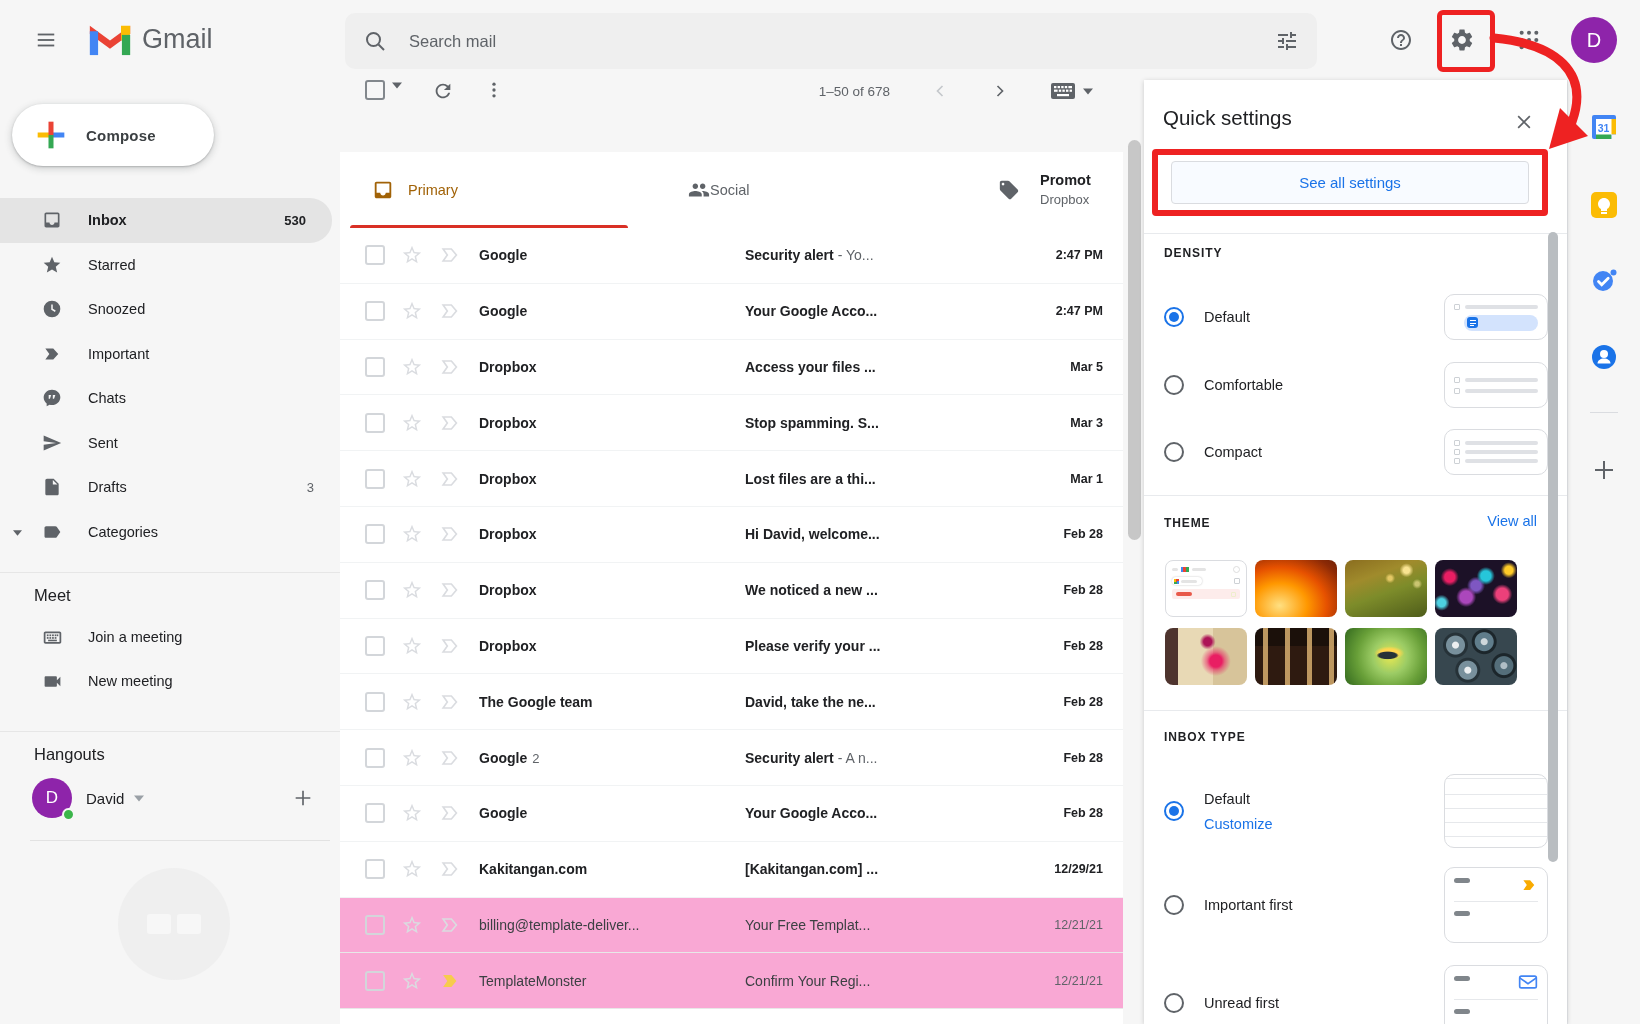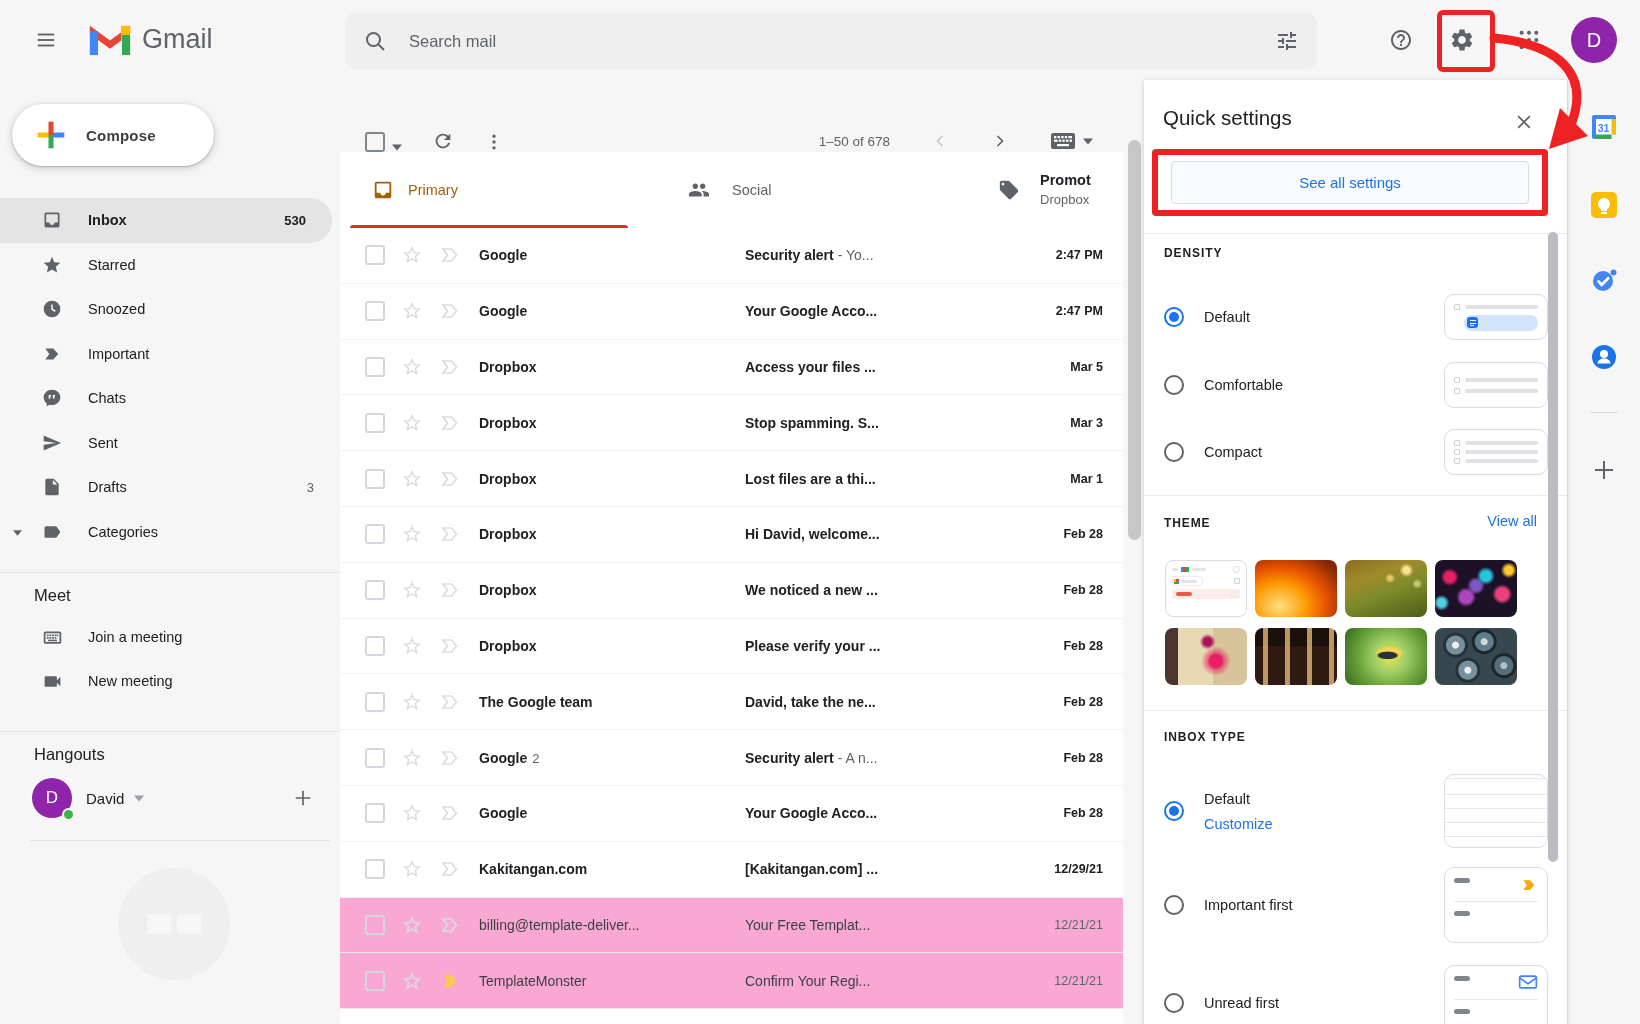--- a/index.html
+++ b/index.html
@@ -43,33 +43,33 @@
 .dav-dot{position:absolute;right:-3px;bottom:-3px;width:13px;height:13px;border-radius:50%;background:#3bb54a;border:2px solid #f6f6f6}
 .dav-name{margin-left:14px;font-size:15px}
 .dav-caret{margin-left:10px;color:#9aa0a6}
 .dav-plus{margin-left:auto;color:#5f6368}
 .short-div{border-top:1px solid #e2e2e2;margin:14px 10px 0 30px}
 #watermark{position:absolute;left:118px;top:788px;width:112px;height:112px;border-radius:50%;background:#efefef;display:flex;align-items:center;justify-content:center;gap:6px}
 #watermark i{width:24px;height:20px;background:#f7f7f7;border-radius:3px}
 
 
 #main{position:absolute;left:340px;top:80px;width:783px;height:944px}
-#toolbar{height:72px;display:flex;align-items:flex-end;padding:0 30px 0 25px;color:#5f6368}
+#toolbar{height:72px;display:flex;align-items:flex-start;padding:0 30px 0 25px;color:#5f6368}
 .tb-check{width:20px;height:20px;border:2px solid #82878c;border-radius:3px}
 .tb-caret{margin-left:7px;color:#5f6368}
 .tb-gap{margin-left:30px}
 .tb-right{margin-left:auto;display:flex;align-items:center}
 .tb-range{font-size:13.5px;color:#5f6368;margin-right:40px;white-space:nowrap}
 .chev{margin-right:40px}
 #card{position:absolute;left:0;top:72px;width:783px;height:872px;background:#fff}
 #tabs{height:76px;display:flex}
 .tab{display:flex;align-items:center;font-size:14.5px;color:#5f6368;cursor:pointer}
 .tab-primary{width:288px;padding-left:32px;gap:14px;color:#a16207;font-weight:500;position:relative}
 .tab-primary::after{content:"";position:absolute;left:10px;right:0;bottom:0;height:3px;background:#d93025;border-radius:3px 3px 0 0}
-.tab-social{width:290px;padding-left:60px;gap:22px}
+.tab-social{width:290px;padding-left:60px;}
 .tab-promo{flex:1;padding-left:80px;gap:20px;overflow:hidden}
 .tab-promo .tcol{display:flex;flex-direction:column;line-height:1.35}
 .tab-promo .tlabel{color:#202124;font-weight:700;white-space:nowrap}
 .tab-promo .tsub{color:#5f6368;font-size:13px;white-space:nowrap}
 .row{height:55.8px;display:flex;align-items:center;padding-left:25px;border-bottom:1px solid #f1f3f4;cursor:pointer;background:#fff}
 .cb{width:20px;height:20px;border:2px solid #d3d6da;border-radius:3px;flex:none}
 .star,.imp{width:22px;height:22px;margin-left:16px;color:#dadce0;flex:none}
 .imp.gold{color:#f7cb4d}
 .sender{width:250px;margin-left:18px;font-size:14px;white-space:nowrap;overflow:hidden}
 .scount{color:#5f6368;font-weight:400;margin-left:5px;font-size:13px}

